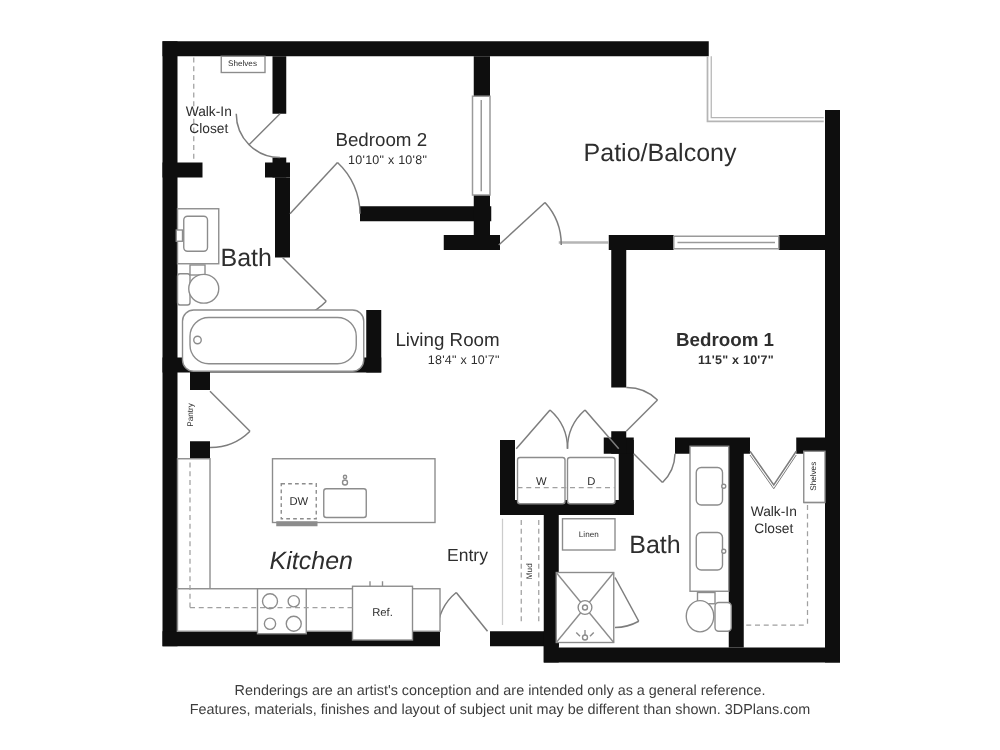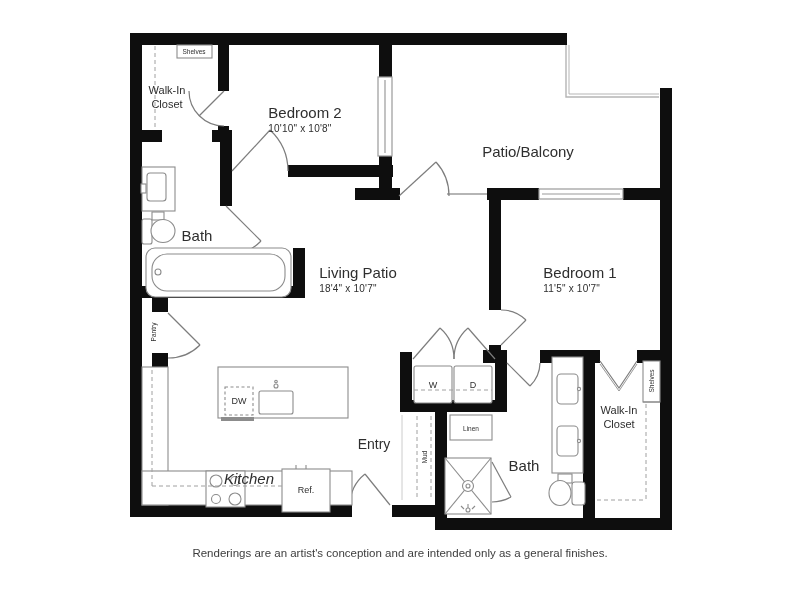--- a/index.html
+++ b/index.html
@@ -2,26 +2,26 @@
 <html><head>
 <meta charset="utf-8">
 <style>
   html,body{margin:0;padding:0;background:#ffffff;}
   body{width:800px;height:600px;overflow:hidden;font-family:"Liberation Sans",sans-serif;position:relative;}
   .plan{position:absolute;left:0;top:0;width:800px;height:548px;}
   svg{position:absolute;left:0;top:0;}
   .lbl{position:absolute;transform:translate(-50%,-50%);color:#2e2e2e;white-space:nowrap;text-align:center;}
   .lbl.rot{transform:translate(-50%,-50%) rotate(-90deg);}
   .lbl.wrap{white-space:normal;line-height:1.3;}
-  .fs15{font-size:15px;margin-top:28px;}
+  .fs15{font-size:20px;}
   .fs14{font-size:14px;}
   .fs11{font-size:11px;}
   .fs9{font-size:9px;}
   .fs6{font-size:6.5px;}
-  .room{position:absolute;transform:translate(-50%,-50%);text-align:left;color:#2e2e2e;}
+  .room{position:absolute;transform:translate(-50%,-50%);text-align:right;color:#2e2e2e;}
   .room .room-name{font-size:15px;white-space:nowrap;}
   .room .room-dims{font-size:10px;margin-top:2px;white-space:nowrap;letter-spacing:.2px;}
   .footer-line{position:absolute;left:0;right:0;text-align:center;color:#3d3d3d;font-size:11.5px;}
 </style>
 </head>
 <body>
 
 <div class="plan">
 
 <svg width="800" height="600" viewBox="0 0 800 600">
@@ -235,25 +235,25 @@
   <div class="room" style="left:305px;top:119px;">
     <div class="room-name">Bedroom 2</div>
     <div class="room-dims">10'10" x 10'8"</div>
   </div>
 
   <div class="lbl fs15" style="left:528px;top:123px;">Patio/Balcony</div>
 
   <div class="lbl fs15" style="left:197px;top:207px;">Bath</div>
 
   <div class="room" style="left:358px;top:279px;">
-    <div class="room-name">Living Patio</div>
+    <div class="room-name">Living Room</div>
     <div class="room-dims">18'4" x 10'7"</div>
   </div>
 
-  <div class="room" style="left:580px;top:279px;">
+  <div class="room" style="left:580px;top:279px;font-weight:bold;">
     <div class="room-name">Bedroom 1</div>
     <div class="room-dims">11'5" x 10'7"</div>
   </div>
 
   <div class="lbl rot fs6" style="left:153px;top:332px;">Pantry</div>
 
   <div class="lbl fs15" style="left:249px;top:450px;font-style:italic;">Kitchen</div>
   <div class="lbl fs9" style="left:239px;top:401px;text-align:right;">DW</div>
   <div class="lbl fs9" style="left:306px;top:490px;">Ref.</div>
 
@@ -262,15 +262,16 @@
   <div class="lbl fs9" style="left:433px;top:385px;">W</div>
   <div class="lbl fs9" style="left:473px;top:385px;">D</div>
   <div class="lbl fs6" style="left:471px;top:428px;">Linen</div>
   <div class="lbl rot fs6" style="left:424px;top:457px;">Mud</div>
 
   <div class="lbl fs15" style="left:524px;top:437px;">Bath</div>
 
   <div class="lbl wrap fs11" style="left:619px;top:417px;width:64px;">Walk-In Closet</div>
   <div class="lbl rot fs6" style="left:651px;top:381px;">Shelves</div>
 
-  <div class="footer-line" style="top:547px;">Renderings are an artist's conception and are intended only as a general finishes.</div>
+  <div class="footer-line" style="top:547px;">Renderings are an artist's conception and are intended only as a general reference.</div>
+  <div class="footer-line" style="top:562px;">Features, materials, finishes and layout of subject unit may be different than shown. 3DPlans.com</div>
 
 </div>
 
 </body></html>

